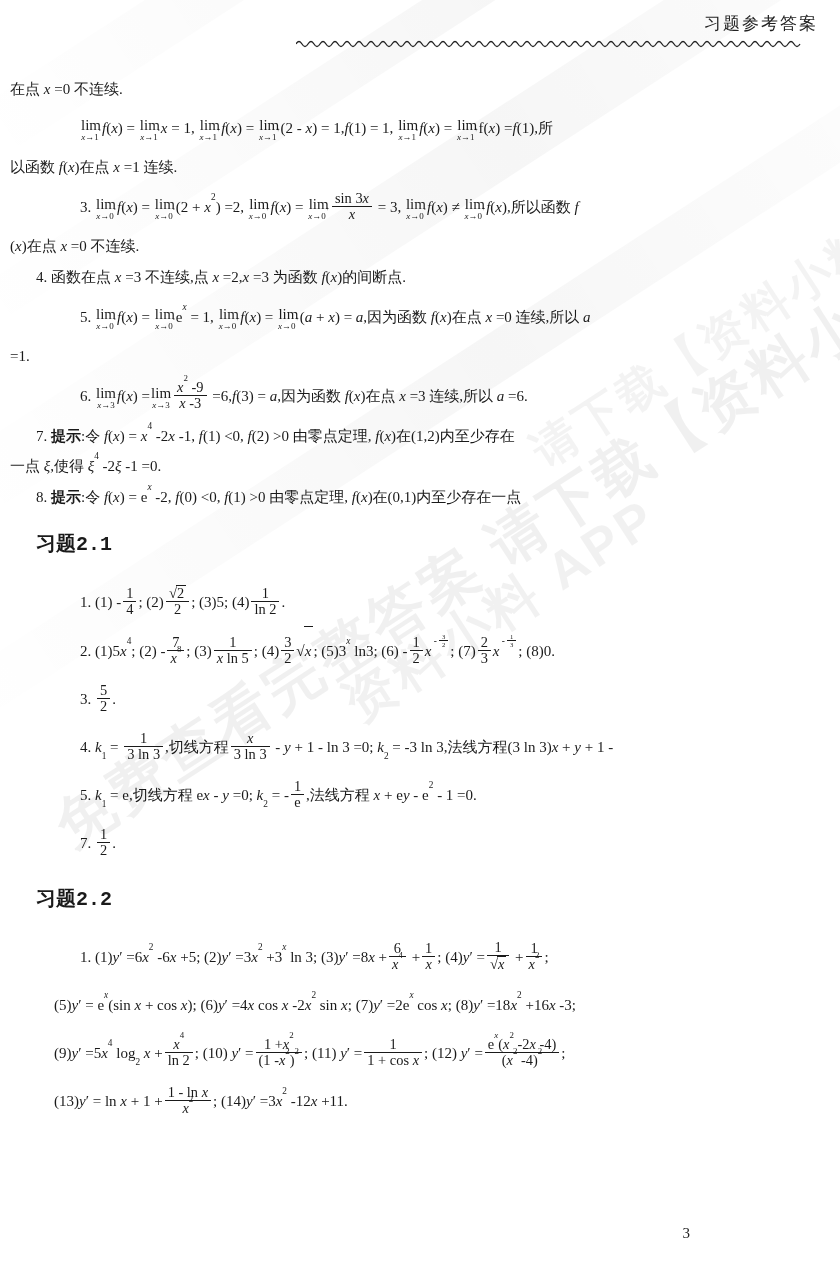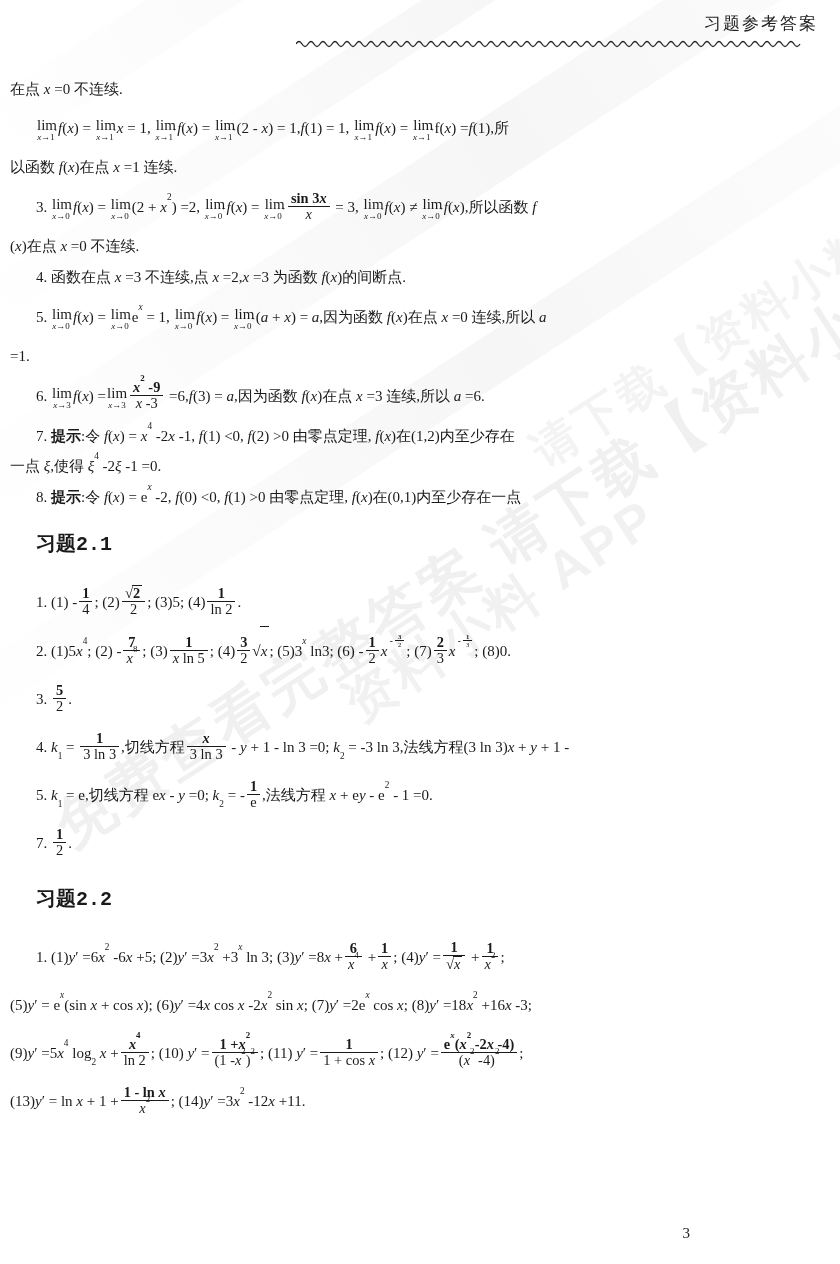--- a/index.html
+++ b/index.html
@@ -56,21 +56,21 @@
     font-size:15px;line-height:1.0;
   }
   .para{margin:0 0 1px 0;padding:0;}
   .ln{
     display:block;
     white-space:nowrap;
     line-height:30px;
     min-height:30px;
   }
   .ind{padding-left:26px;}
-  .taller{line-height:48px;min-height:48px;}
+  .taller{line-height:48px;min-height:48px;margin-left:44px;}
   .sec{
     font-weight:700;
     font-family:Liberation Mono, monospace;
     font-size:20px;
     padding-left:26px;
   }
   .gap-m{height:22px;}
 
   
   .mi{font-style:italic;}
@@ -80,21 +80,21 @@
   sup .mi,sub .mi{font-style:italic;}
 
   .frac{
     display:inline-block;
     vertical-align:-0.52em;
     text-align:center;
     line-height:1.08;
     margin:0 2px;
     font-size:.96em;
   }
-  .frac .num{display:block;padding:0 3px;font-weight:bold;}
+  .frac .num{display:block;padding:0 3px;}
   .frac .den{display:block;padding:0 3px;border-top:1px solid #1a1a1a;}
   .frac.sm{font-size:.72em;vertical-align:-0.45em;}
 
   .lim{
     display:inline-block;
     vertical-align:-0.45em;
     text-align:center;
     line-height:1.0;
     margin:0 1px;
   }

